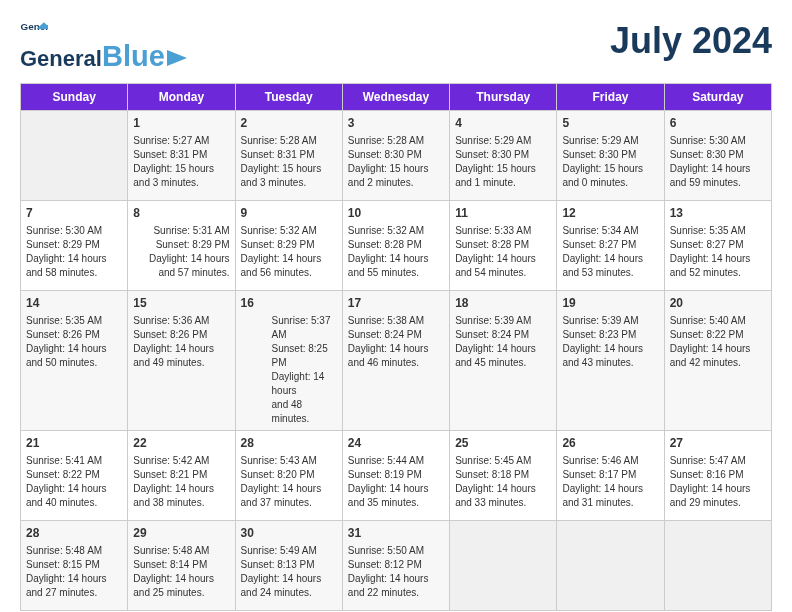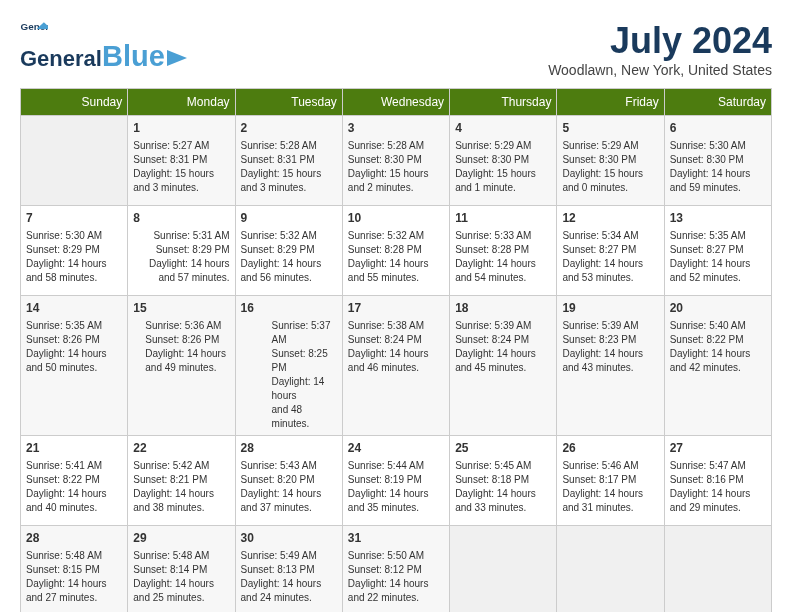--- a/index.html
+++ b/index.html
@@ -20,43 +20,43 @@
       display: flex;
       flex-direction: column;
       align-items: flex-start;
     }
     .logo-icon {
       width: 28px;
       height: 18px;
       margin-bottom: 2px;
     }
     .title-block {
-      text-align: right;
+      text-align: left;
     }
     .month-year {
       font-size: 36px;
       color: #1a3a5c;
       font-weight: bold;
     }
     .location {
       font-size: 14px;
       color: #444;
     }
     table {
       width: 100%;
       border-collapse: collapse;
       font-size: 11px;
     }
     thead tr th {
-      background: #4d7c0f;
+      background: #6d28d9;
       color: #fff;
       padding: 6px 5px;
-      text-align: right;
+      text-align: center;
       font-size: 12px;
-      font-weight: normal;
+      font-weight: bold;
       border: 1px solid #ccc;
     }
     tbody tr td {
       border: 1px solid #ccc;
       vertical-align: top;
       padding: 4px 5px;
       min-height: 70px;
       height: 90px;
       width: calc(100% / 7);
       color: #333;
@@ -94,21 +94,20 @@
     <div style="display:flex; align-items:baseline; gap:0px;">
       <span style="font-size:22px; font-weight:bold; color:#1a3a5c;">General</span>
       <span style="font-size:29px; font-weight:bold; color:#4a9fd4;">Blue</span>
       <svg width="20" height="16" viewBox="0 0 20 16" style="margin-left:2px;">
         <polygon points="0,0 20,8 0,16" fill="#4a9fd4"></polygon>
       </svg>
     </div>
   </div>
   <div class="title-block">
     <div class="month-year">July 2024</div>
-    <div class="location">Woodlawn, New York, United States</div>
   </div>
 </div>
 
 <table>
   <thead>
     <tr>
     <th>Sunday</th>
         <th>Monday</th>
         <th>Tuesday</th>
         <th>Wednesday</th>
@@ -217,21 +216,21 @@
       <tr>
         <td>
           <span class="day-num">14</span>
           <div class="cell-content" style="white-space: pre-line;">Sunrise: 5:35 AM
 Sunset: 8:26 PM
 Daylight: 14 hours
 and 50 minutes.</div>
         </td>
         <td>
           <span class="day-num">15</span>
-          <div class="cell-content" style="white-space: pre-line; margin-left: 12px;">Sunrise: 5:36 AM
+          <div class="cell-content" style="white-space: pre-line;">Sunrise: 5:36 AM
 Sunset: 8:26 PM
 Daylight: 14 hours
 and 49 minutes.</div>
         </td>
         <td>
           <span class="day-num">16</span>
           <div class="cell-content" style="white-space: pre-line; margin-left: 31px;">Sunrise: 5:37 AM
 Sunset: 8:25 PM
 Daylight: 14 hours
 and 48 minutes.</div>

